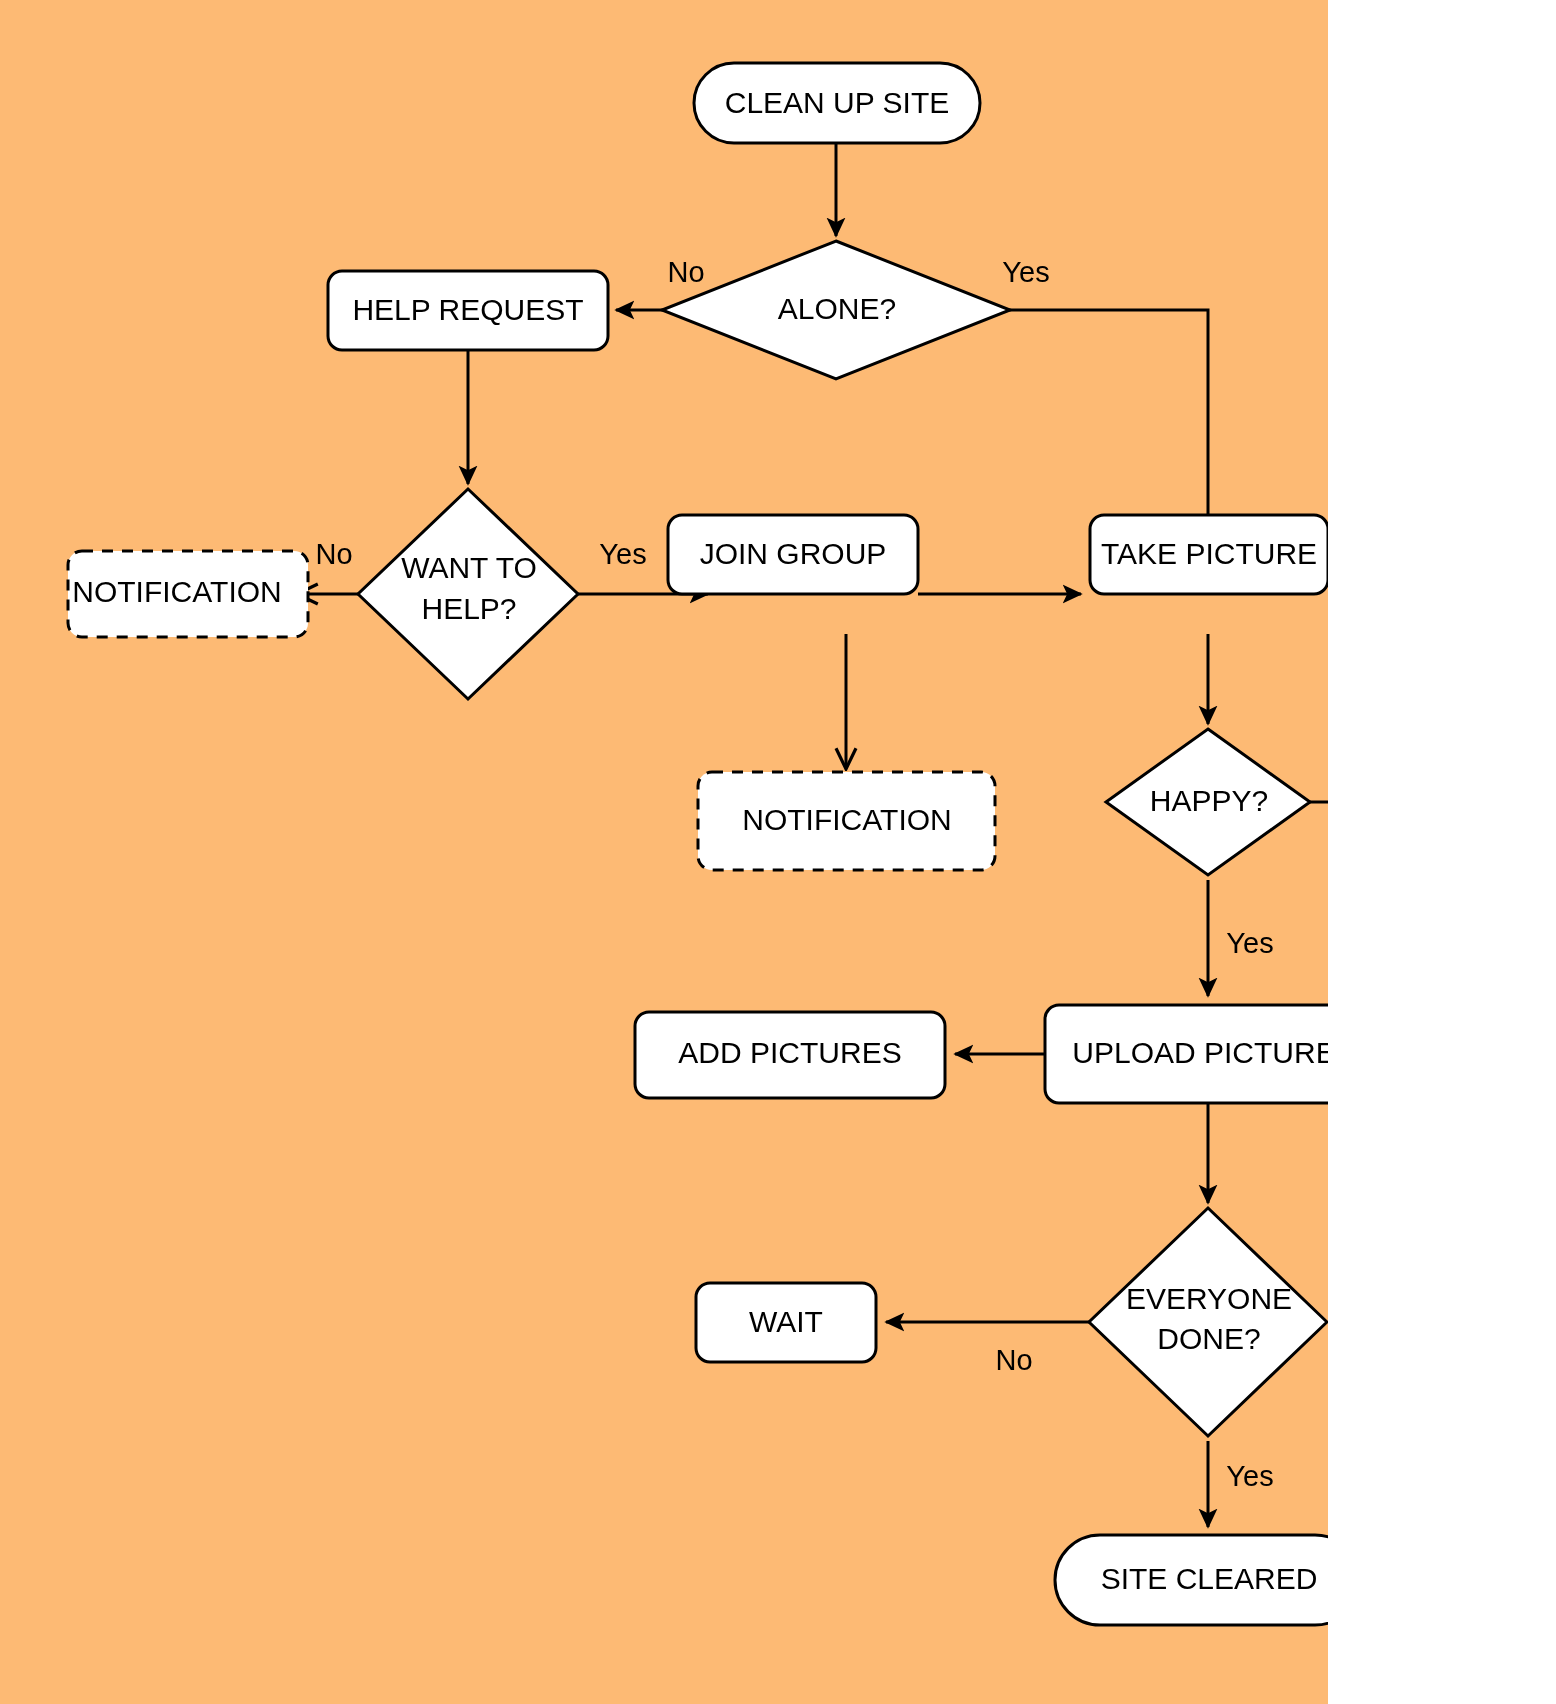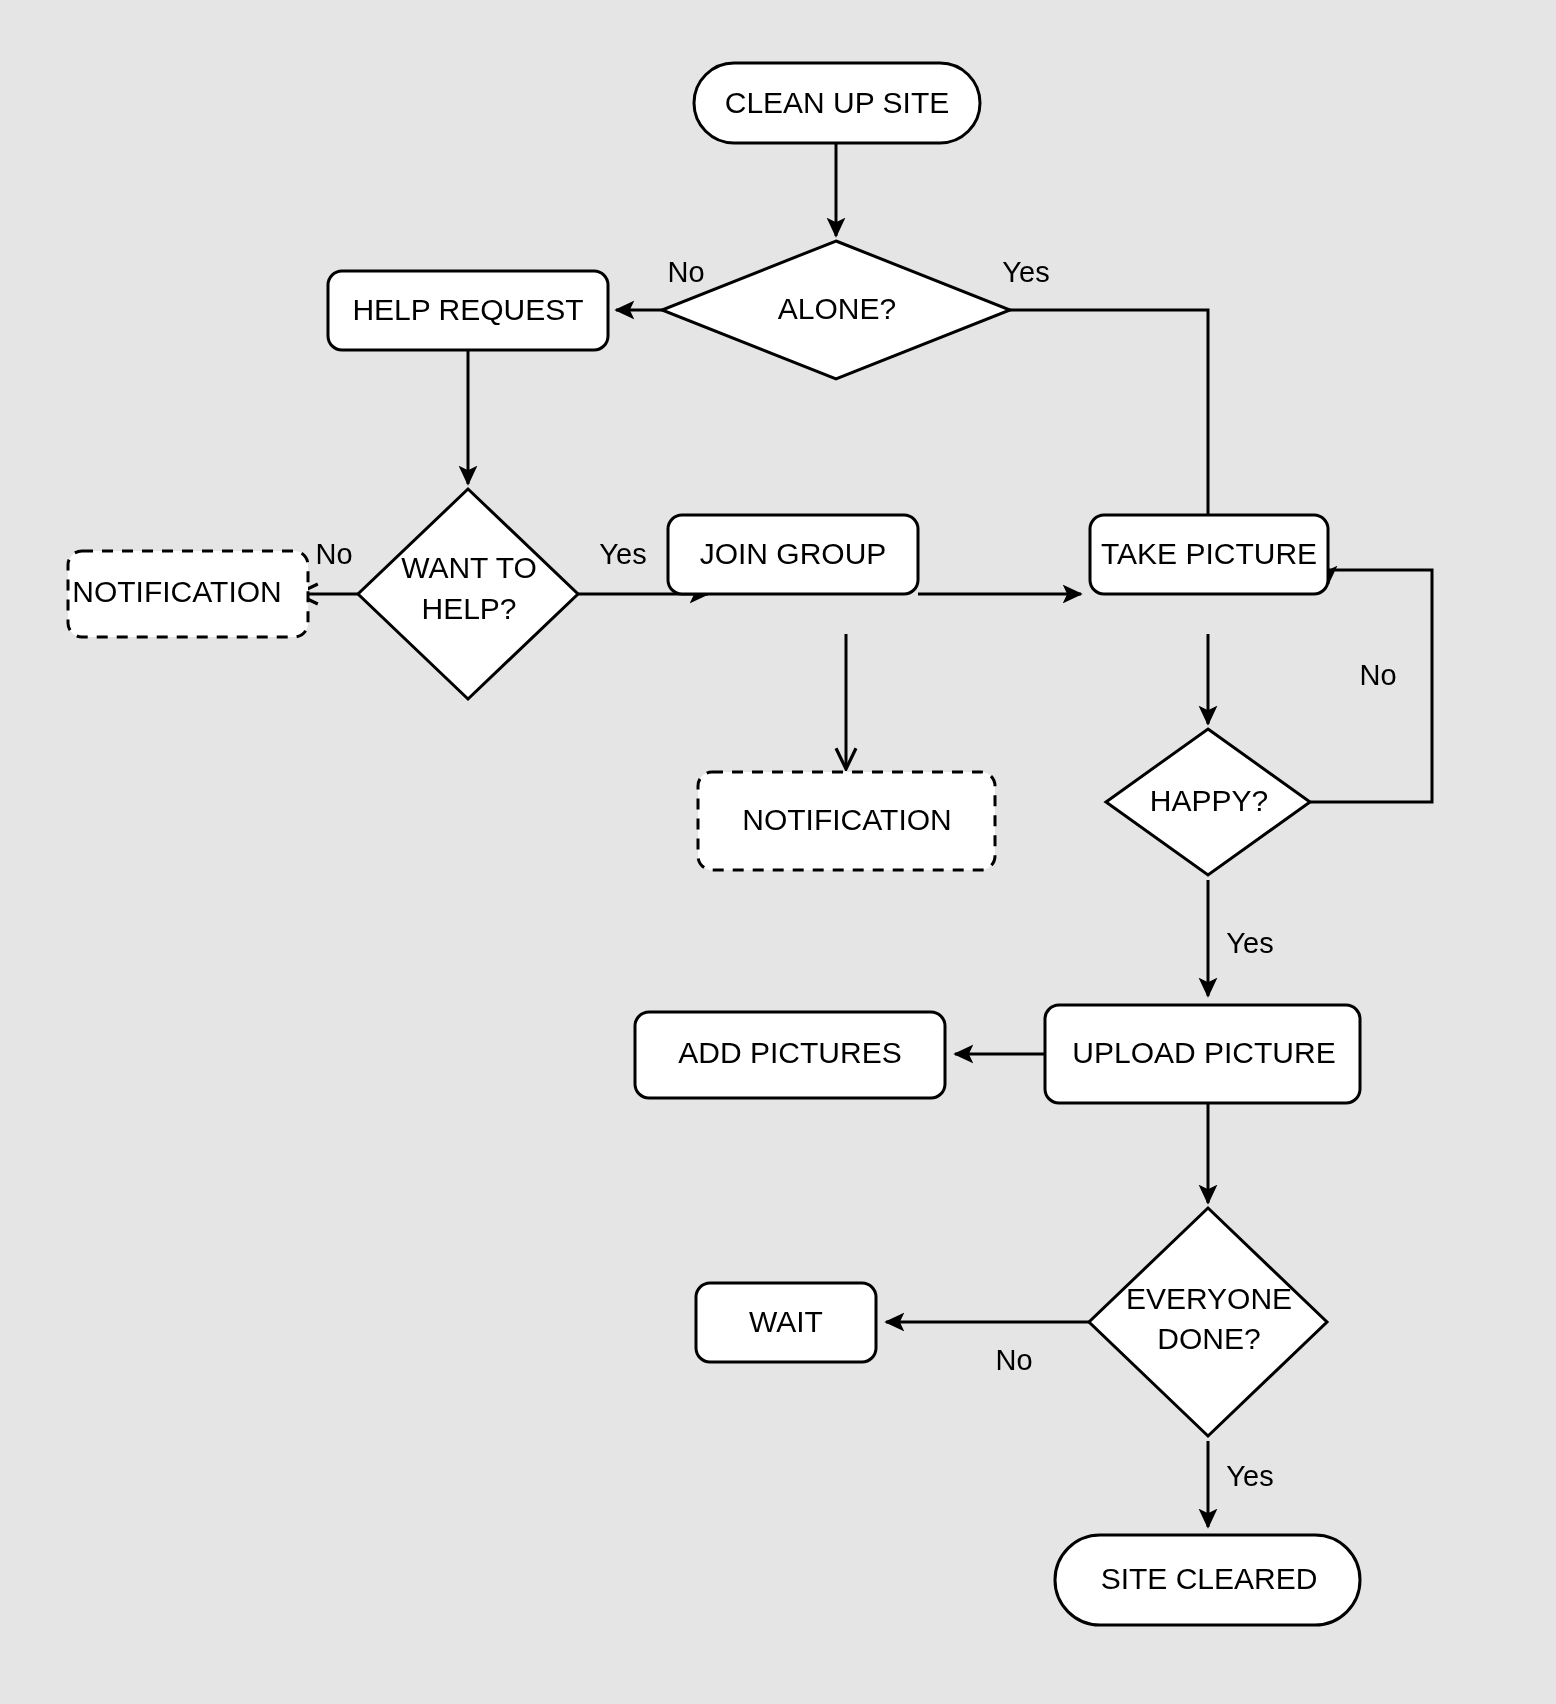--- a/index.html
+++ b/index.html
@@ -2,23 +2,23 @@
 <html><head>
 <meta charset="utf-8">
 <style>
   html, body {
     margin: 0;
     padding: 0;
     background: #ffffff;
   }
   #page {
     position: relative;
-    width: 1556px;
+    width: 1328px;
     height: 1704px;
-    background: #e5e5e5;
+    background: #fdba74;
     overflow: hidden;
     font-family: "Liberation Sans", sans-serif;
   }
   svg#flow {
     display: block;
     width: 1556px;
     height: 1704px;
   }
   .shape-stroke {
     fill: #ffffff;

